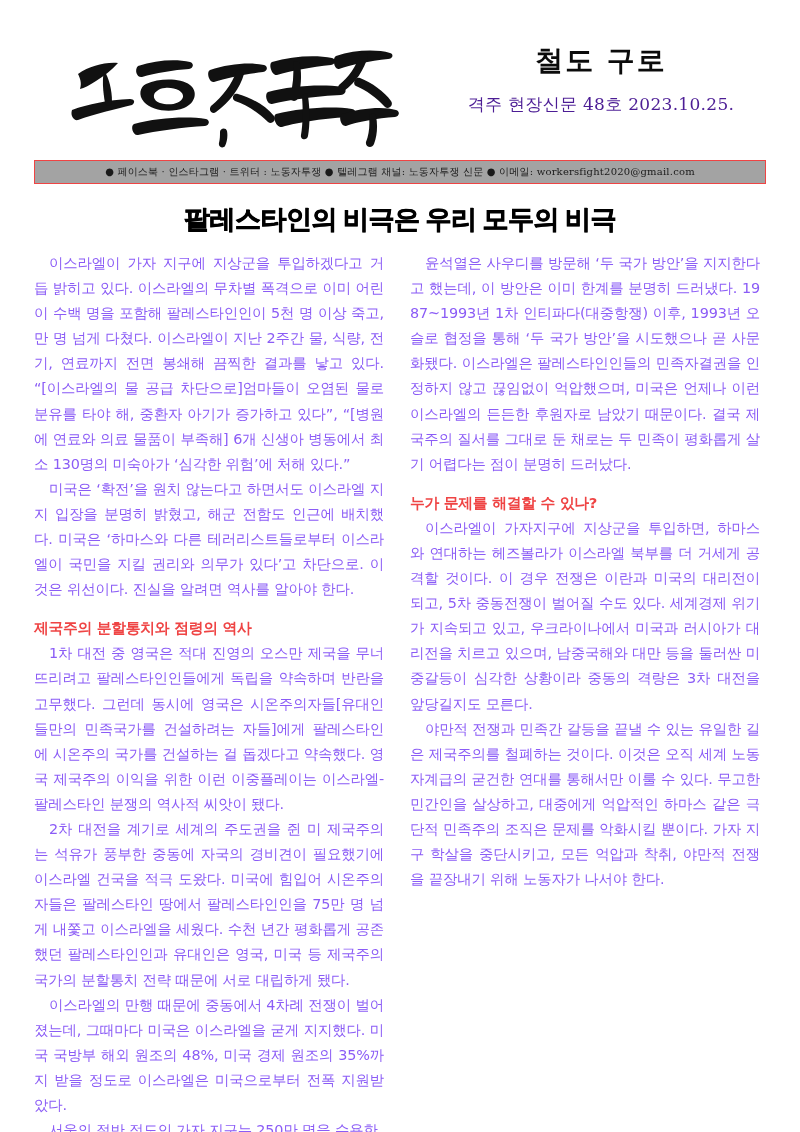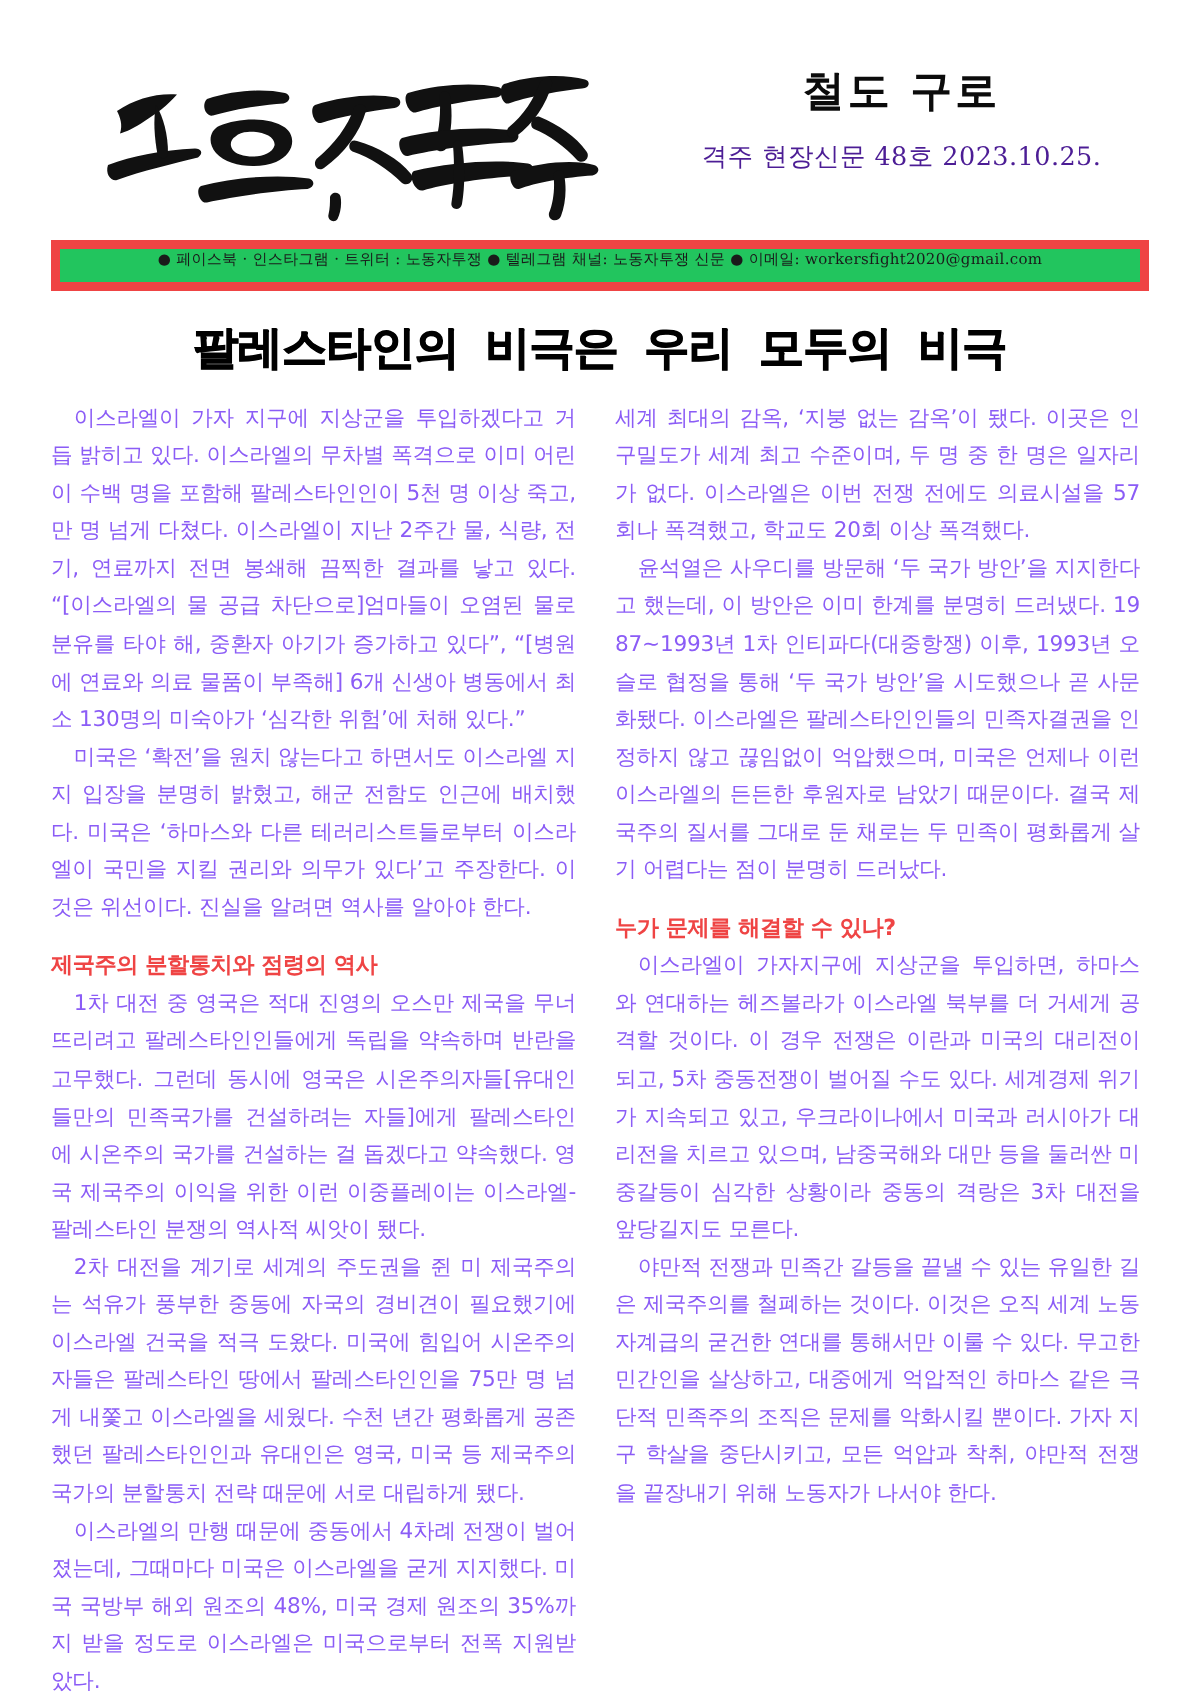--- a/index.html
+++ b/index.html
@@ -59,40 +59,41 @@
     font-family: "DejaVu Serif", "Liberation Serif", serif;
     font-size: 17px;
     color: #4c1d95;
     letter-spacing: 0.3px;
     white-space: nowrap;
   }
 
   
   .contact-bar {
     margin-top: 6px;
-    border: 6px solid #ef4444;
+    border: 1px solid #ef4444;
     height: 22px;
     display: flex;
+    align-items: center;
     justify-content: center;
-    background: #22c55e;
+    background: #a3a3a3;
   }
   .contact-text {
     font-family: "DejaVu Serif", "Liberation Serif", serif;
     font-size: 10px;
     color: #1a1a1a;
     letter-spacing: 0.2px;
     white-space: nowrap;
   }
 
   
   .headline {
     text-align: center;
-    font-family: Liberation Mono, monospace;
+    font-family: Liberation Serif, serif;
     font-weight: 700;
-    font-size: 30px;
+    font-size: 26px;
     letter-spacing: -0.5px;
     color: #000;
     margin: 18px 0 14px 0;
     -webkit-text-stroke: 0.7px #000;
   }
 
   
   .columns {
     display: flex;
     gap: 26px;
@@ -173,30 +174,29 @@
   <div class="contact-bar">
     <span class="contact-text">● 페이스북 · 인스타그램 · 트위터 : 노동자투쟁   ● 텔레그램 채널: 노동자투쟁 신문   ● 이메일: workersfight2020@gmail.com</span>
   </div>
 
   <h1 class="headline">팔레스타인의 비극은 우리 모두의 비극</h1>
 
   <div class="columns">
 
     <div class="col">
       <p class="body">이스라엘이 가자 지구에 지상군을 투입하겠다고 거듭 밝히고 있다. 이스라엘의 무차별 폭격으로 이미 어린이 수백 명을 포함해 팔레스타인인이 5천 명 이상 죽고, 만 명 넘게 다쳤다. 이스라엘이 지난 2주간 물, 식량, 전기, 연료까지 전면 봉쇄해 끔찍한 결과를 낳고 있다. “[이스라엘의 물 공급 차단으로]엄마들이 오염된 물로 분유를 타야 해, 중환자 아기가 증가하고 있다”, “[병원에 연료와 의료 물품이 부족해] 6개 신생아 병동에서 최소 130명의 미숙아가 ‘심각한 위험’에 처해 있다.”</p>
-      <p class="body">미국은 ‘확전’을 원치 않는다고 하면서도 이스라엘 지지 입장을 분명히 밝혔고, 해군 전함도 인근에 배치했다. 미국은 ‘하마스와 다른 테러리스트들로부터 이스라엘이 국민을 지킬 권리와 의무가 있다’고 주장한다. 이것은 위선이다. 진실을 알려면 역사를 알아야 한다.</p>
+      <p class="body">미국은 ‘확전’을 원치 않는다고 하면서도 이스라엘 지지 입장을 분명히 밝혔고, 해군 전함도 인근에 배치했다. 미국은 ‘하마스와 다른 테러리스트들로부터 이스라엘이 국민을 지킬 권리와 의무가 있다’고 차단으로. 이것은 위선이다. 진실을 알려면 역사를 알아야 한다.</p>
       <h2 class="subhead">제국주의 분할통치와 점령의 역사</h2>
       <p class="body">1차 대전 중 영국은 적대 진영의 오스만 제국을 무너뜨리려고 팔레스타인인들에게 독립을 약속하며 반란을 고무했다. 그런데 동시에 영국은 시온주의자들[유대인들만의 민족국가를 건설하려는 자들]에게 팔레스타인에 시온주의 국가를 건설하는 걸 돕겠다고 약속했다. 영국 제국주의 이익을 위한 이런 이중플레이는 이스라엘-팔레스타인 분쟁의 역사적 씨앗이 됐다.</p>
       <p class="body">2차 대전을 계기로 세계의 주도권을 쥔 미 제국주의는 석유가 풍부한 중동에 자국의 경비견이 필요했기에 이스라엘 건국을 적극 도왔다. 미국에 힘입어 시온주의자들은 팔레스타인 땅에서 팔레스타인인을 75만 명 넘게 내쫓고 이스라엘을 세웠다. 수천 년간 평화롭게 공존했던 팔레스타인인과 유대인은 영국, 미국 등 제국주의 국가의 분할통치 전략 때문에 서로 대립하게 됐다.</p>
       <p class="body">이스라엘의 만행 때문에 중동에서 4차례 전쟁이 벌어졌는데, 그때마다 미국은 이스라엘을 굳게 지지했다. 미국 국방부 해외 원조의 48%, 미국 경제 원조의 35%까지 받을 정도로 이스라엘은 미국으로부터 전폭 지원받았다.</p>
       <p class="body">서울의 절반 정도인 가자 지구는 250만 명을 수용한</p>
     </div>
 
     <div class="col">
-      <p class="body noindent">세계 최대의 감옥, ‘지붕 없는 감옥’이 됐다. 이곳은 인구밀도가 세계 최고 수준이며, 두 명 중 한 명은 일자리가 없다. 이스라엘은 이번 전쟁 전에도 의료시설을 57회나 폭격했고, 학교도 20회 이상 폭격했다.</p>
       <p class="body">윤석열은 사우디를 방문해 ‘두 국가 방안’을 지지한다고 했는데, 이 방안은 이미 한계를 분명히 드러냈다. 1987~1993년 1차 인티파다(대중항쟁) 이후, 1993년 오슬로 협정을 통해 ‘두 국가 방안’을 시도했으나 곧 사문화됐다. 이스라엘은 팔레스타인인들의 민족자결권을 인정하지 않고 끊임없이 억압했으며, 미국은 언제나 이런 이스라엘의 든든한 후원자로 남았기 때문이다. 결국 제국주의 질서를 그대로 둔 채로는 두 민족이 평화롭게 살기 어렵다는 점이 분명히 드러났다.</p>
       <h2 class="subhead">누가 문제를 해결할 수 있나?</h2>
       <p class="body">이스라엘이 가자지구에 지상군을 투입하면, 하마스와 연대하는 헤즈볼라가 이스라엘 북부를 더 거세게 공격할 것이다. 이 경우 전쟁은 이란과 미국의 대리전이 되고, 5차 중동전쟁이 벌어질 수도 있다. 세계경제 위기가 지속되고 있고, 우크라이나에서 미국과 러시아가 대리전을 치르고 있으며, 남중국해와 대만 등을 둘러싼 미중갈등이 심각한 상황이라 중동의 격랑은 3차 대전을 앞당길지도 모른다.</p>
       <p class="body">야만적 전쟁과 민족간 갈등을 끝낼 수 있는 유일한 길은 제국주의를 철폐하는 것이다. 이것은 오직 세계 노동자계급의 굳건한 연대를 통해서만 이룰 수 있다. 무고한 민간인을 살상하고, 대중에게 억압적인 하마스 같은 극단적 민족주의 조직은 문제를 악화시킬 뿐이다. 가자 지구 학살을 중단시키고, 모든 억압과 착취, 야만적 전쟁을 끝장내기 위해 노동자가 나서야 한다.</p>
     </div>
 
   </div>
 </div>
 
 </body></html>

